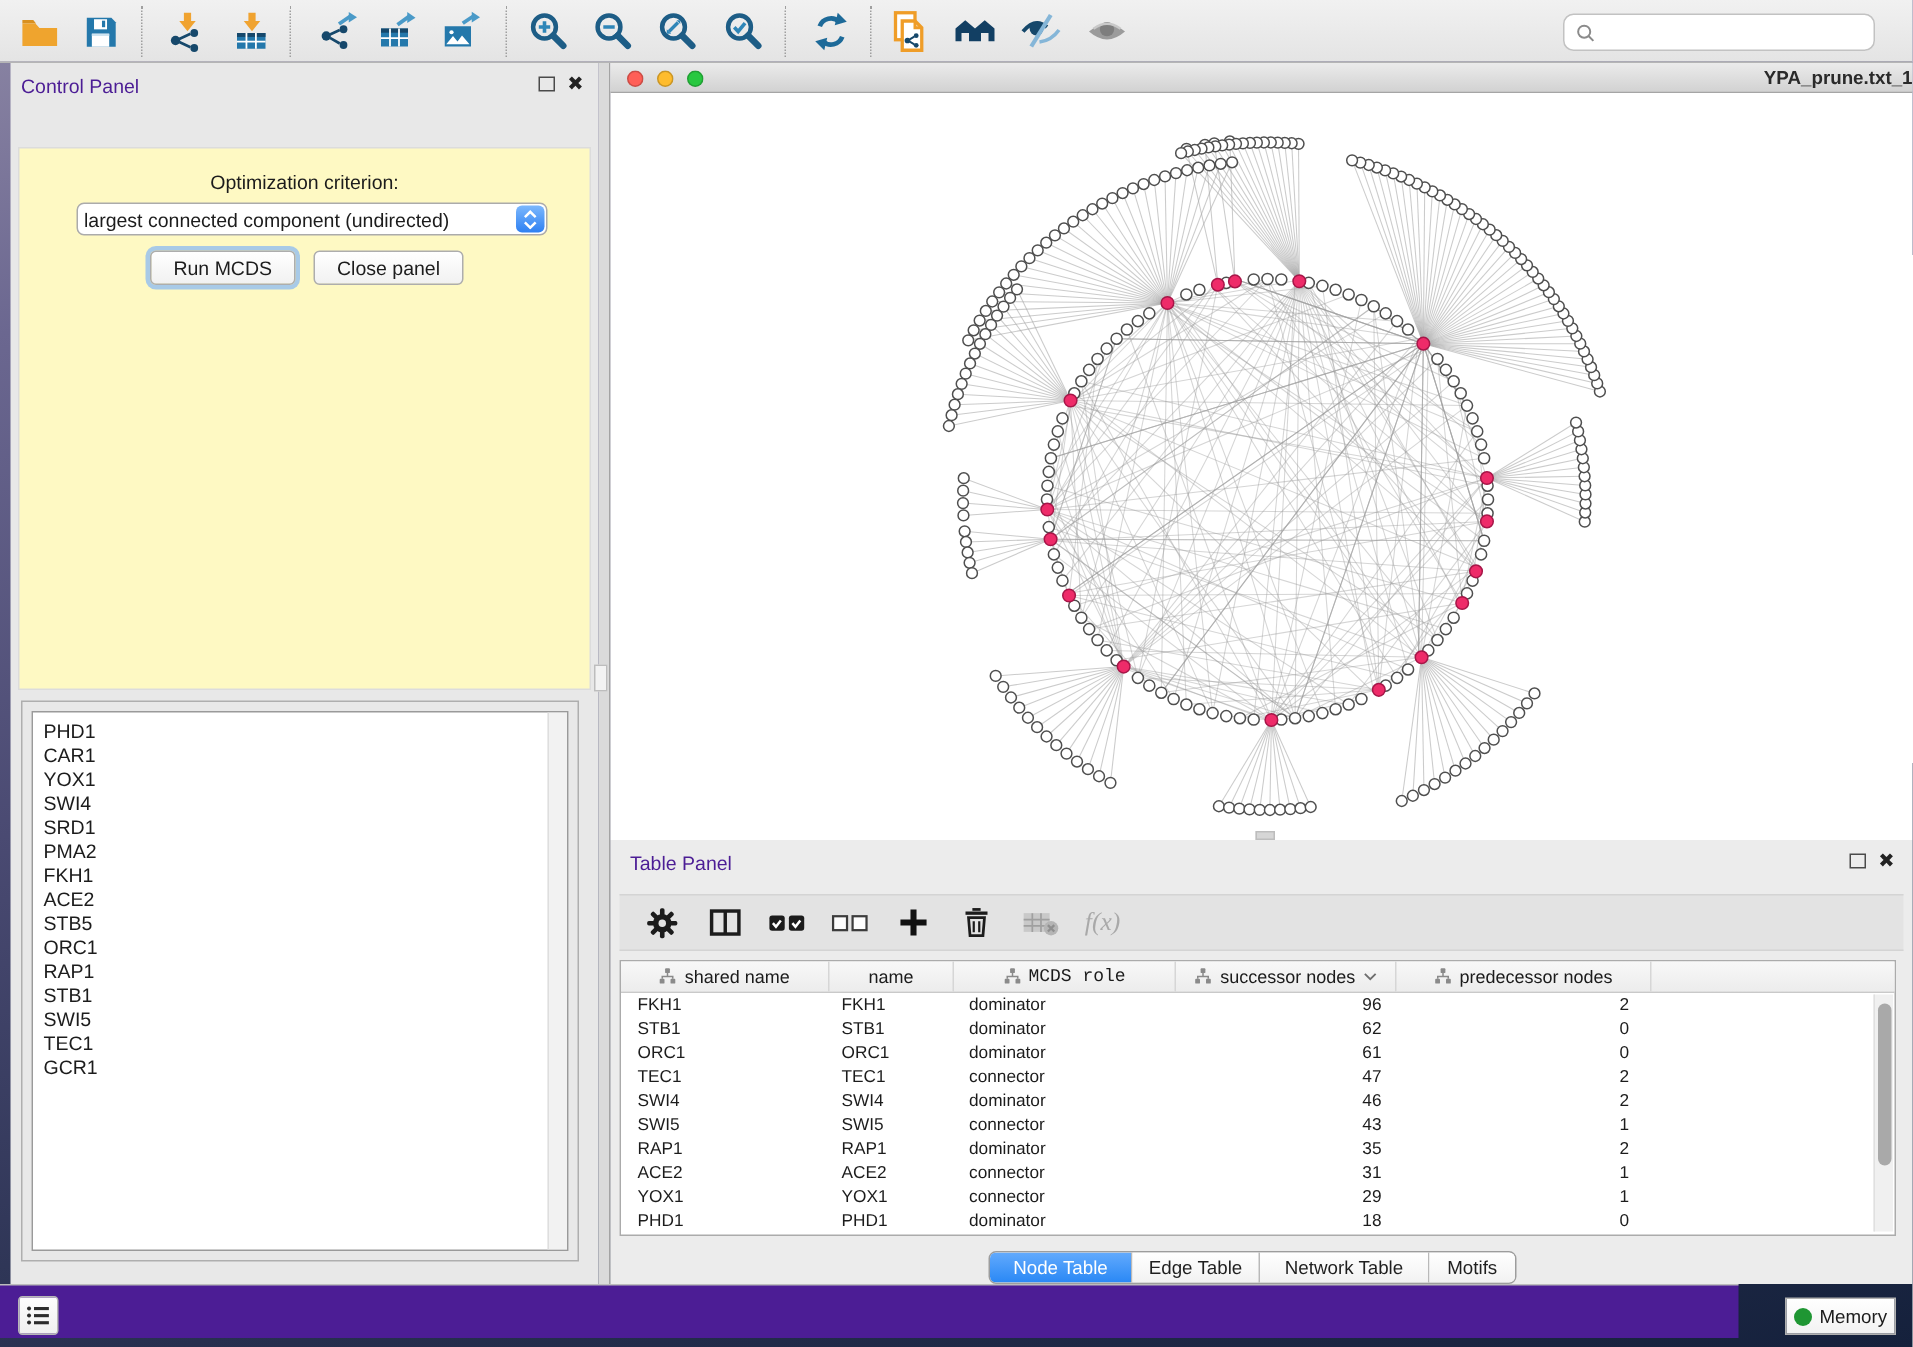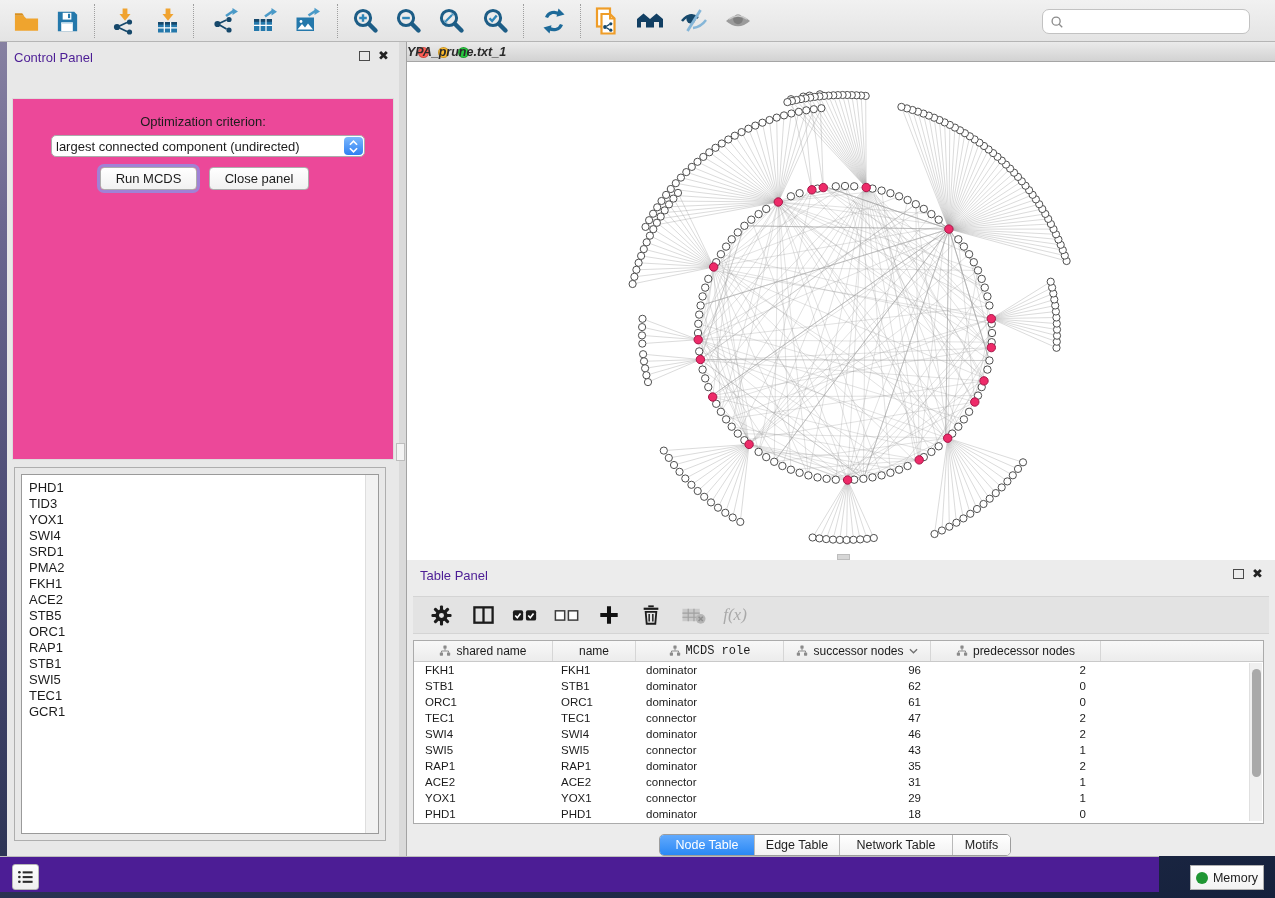--- a/index.html
+++ b/index.html
@@ -30,21 +30,21 @@
   .panel-title { font-size:13px; color:#4c1d95; }
   .win-btns { position:absolute; display:flex; gap:8px; align-items:center; }
   .float-box { width:11px; height:10px; border:1.5px solid #4a4a4a; background:transparent; }
   .close-x { font-size:13px; font-weight:bold; color:#222; line-height:10px; }
 
   .seg { display:flex; border:1px solid #9d9d9d; border-radius:5px; background:#fff; overflow:hidden; height:22px; }
   .seg .sg { font-size:12.5px; display:flex; align-items:center; justify-content:center; color:#1f1f1f; background:linear-gradient(#ffffff,#f2f2f2); border-right:1px solid #b9b9b9; padding:0 2px; }
   .seg .sg:last-child { border-right:none; }
   .seg .sg.active { background:linear-gradient(#62aafd,#2a88f5); color:#fff; }
 
-  #mcds-content { left:5px; top:56px; width:382px; height:362px; background:#ec4899; border:1px solid #dcdcdc; }
+  #mcds-content { left:5px; top:56px; width:382px; height:362px; background:#fef9c3; border:1px solid #dcdcdc; }
   #opt-label { width:100%; text-align:center; top:15px; font-size:13px; }
   #opt-select { left:38px; top:36px; width:314px; height:22px; background:#fff; border:1px solid #ababab; border-radius:5px;
     display:flex; align-items:center; font-size:13px; padding-left:4px; }
   #opt-spinner { position:absolute; right:1px; top:1px; width:19px; height:18px; border-radius:4px;
     background:linear-gradient(#7cb8fd,#2e80f2); display:flex; flex-direction:column; align-items:center; justify-content:center; gap:1px; }
   .mac-btn { background:linear-gradient(#ffffff,#f1f1f1); border:1px solid #adadad; border-radius:4px;
     font-size:13px; display:flex; align-items:center; justify-content:center; height:23px;text-align:right; }
   #run-btn { left:87px; top:68px; width:97px; box-shadow:0 0 0 3px rgba(110,170,255,.6); }
   #close-btn { left:196px; top:68px; width:100px; }
 
@@ -57,21 +57,21 @@
 
   
   #v-divider { left:399px; top:42px; width:8px; height:814px; background:#dadada; border-right:1px solid #a3a3a3; }
   #v-handle { left:-3px; top:401px; width:9px; height:18px; background:#f3f3f3; border:1px solid #bdbdbd; }
 
   
   #network-panel { left:407px; top:42px; width:868px; height:518px; background:#fff; }
   #net-titlebar { left:0; top:0; width:868px; height:20px;
     background:linear-gradient(#ebebeb,#d2d2d2); border-bottom:1px solid #a5a5a5; }
   .tl { position:absolute; top:4.5px; width:11px; height:11px; border-radius:50%; border:.5px solid rgba(0,0,0,.2); }
-  #net-title { width:100%; text-align:left; top:3px; font-size:12.5px; font-weight:bold; color:#2a2a2a;font-style:italic; }
+  #net-title { width:100%; text-align:right; top:3px; font-size:12.5px; font-weight:bold; color:#2a2a2a; }
   #h-handle { left:430px; top:512px; width:13px; height:6px; background:#d6d6d6; border:1px solid #bdbdbd; }
 
   
   #table-panel { left:407px; top:560px; width:868px; height:296px; background:#ececec; }
   #tp-toolbar { left:6px; top:36px; width:856px; height:38px; background:#e3e3e3;
     border-top:1px solid #d4d4d4; border-bottom:1px solid #d4d4d4; display:flex; align-items:center; gap:14px; padding-left:14px; }
   .tpi { width:28px; height:26px; display:flex; align-items:center; justify-content:center; }
   .fx { font-family:"Liberation Serif","DejaVu Serif",serif; font-style:italic; font-size:17px; color:#a9a9a9; }
 
   #node-table { left:6px; top:80px; width:851px; height:184px; background:#fff; border:1px solid #ababab; }
@@ -264,21 +264,21 @@
     </div>
     <div class="abs mac-btn" id="run-btn">Run MCDS</div>
     <div class="abs mac-btn" id="close-btn">Close panel</div>
   </div>
 
   <div id="mcds-group" class="abs">
     <div class="abs" id="mcds-group-title">MCDS result (17 nodes)</div>
     <div class="abs" id="mcds-listbox">
       <ul id="mcds-list">
           <li>PHD1</li>
-          <li>TID3</li>
+          <li>CAR1</li>
           <li>YOX1</li>
           <li>SWI4</li>
           <li>SRD1</li>
           <li>PMA2</li>
           <li>FKH1</li>
           <li>ACE2</li>
           <li>STB5</li>
           <li>ORC1</li>
           <li>RAP1</li>
           <li>STB1</li>

